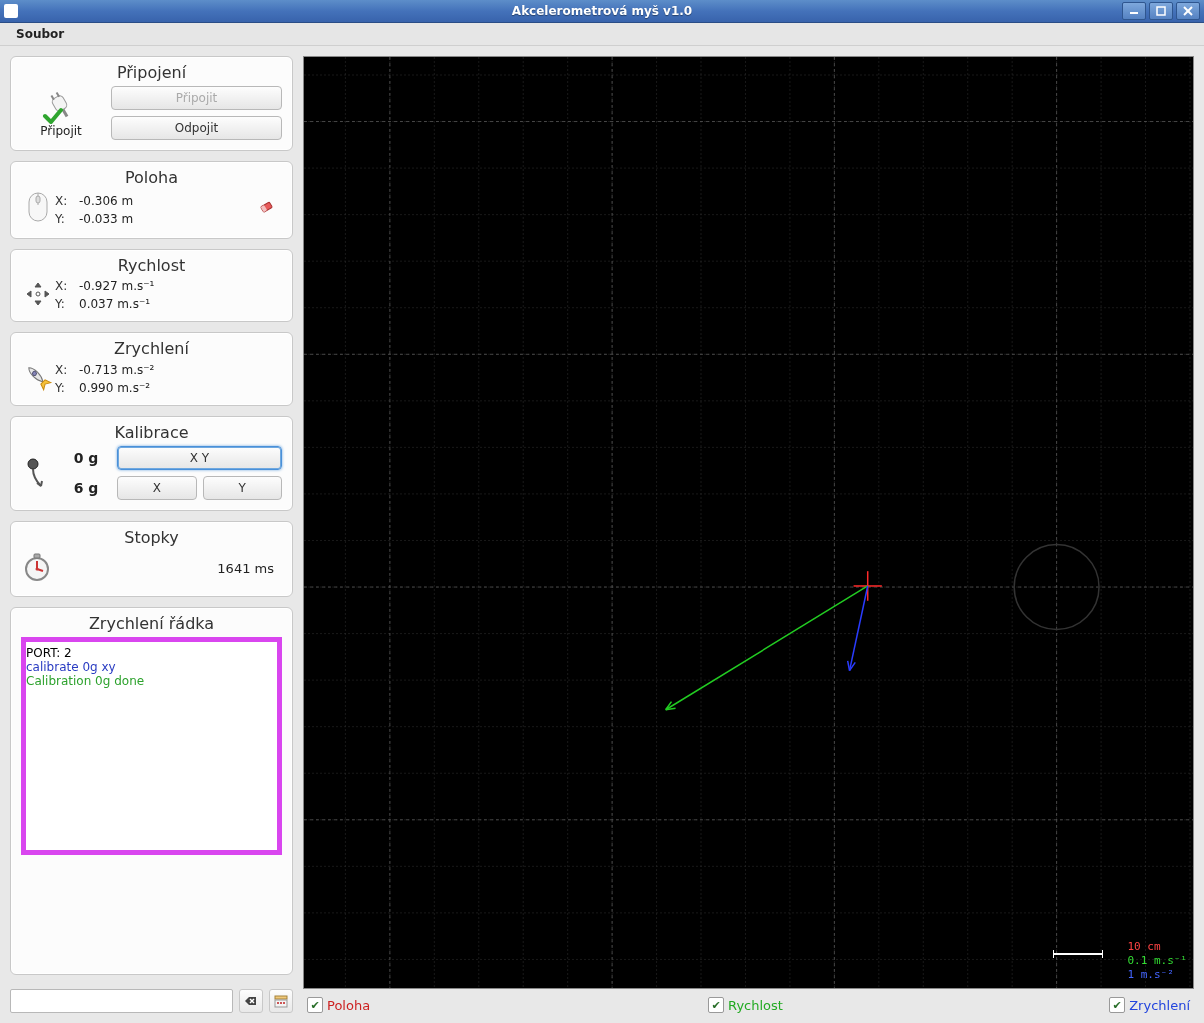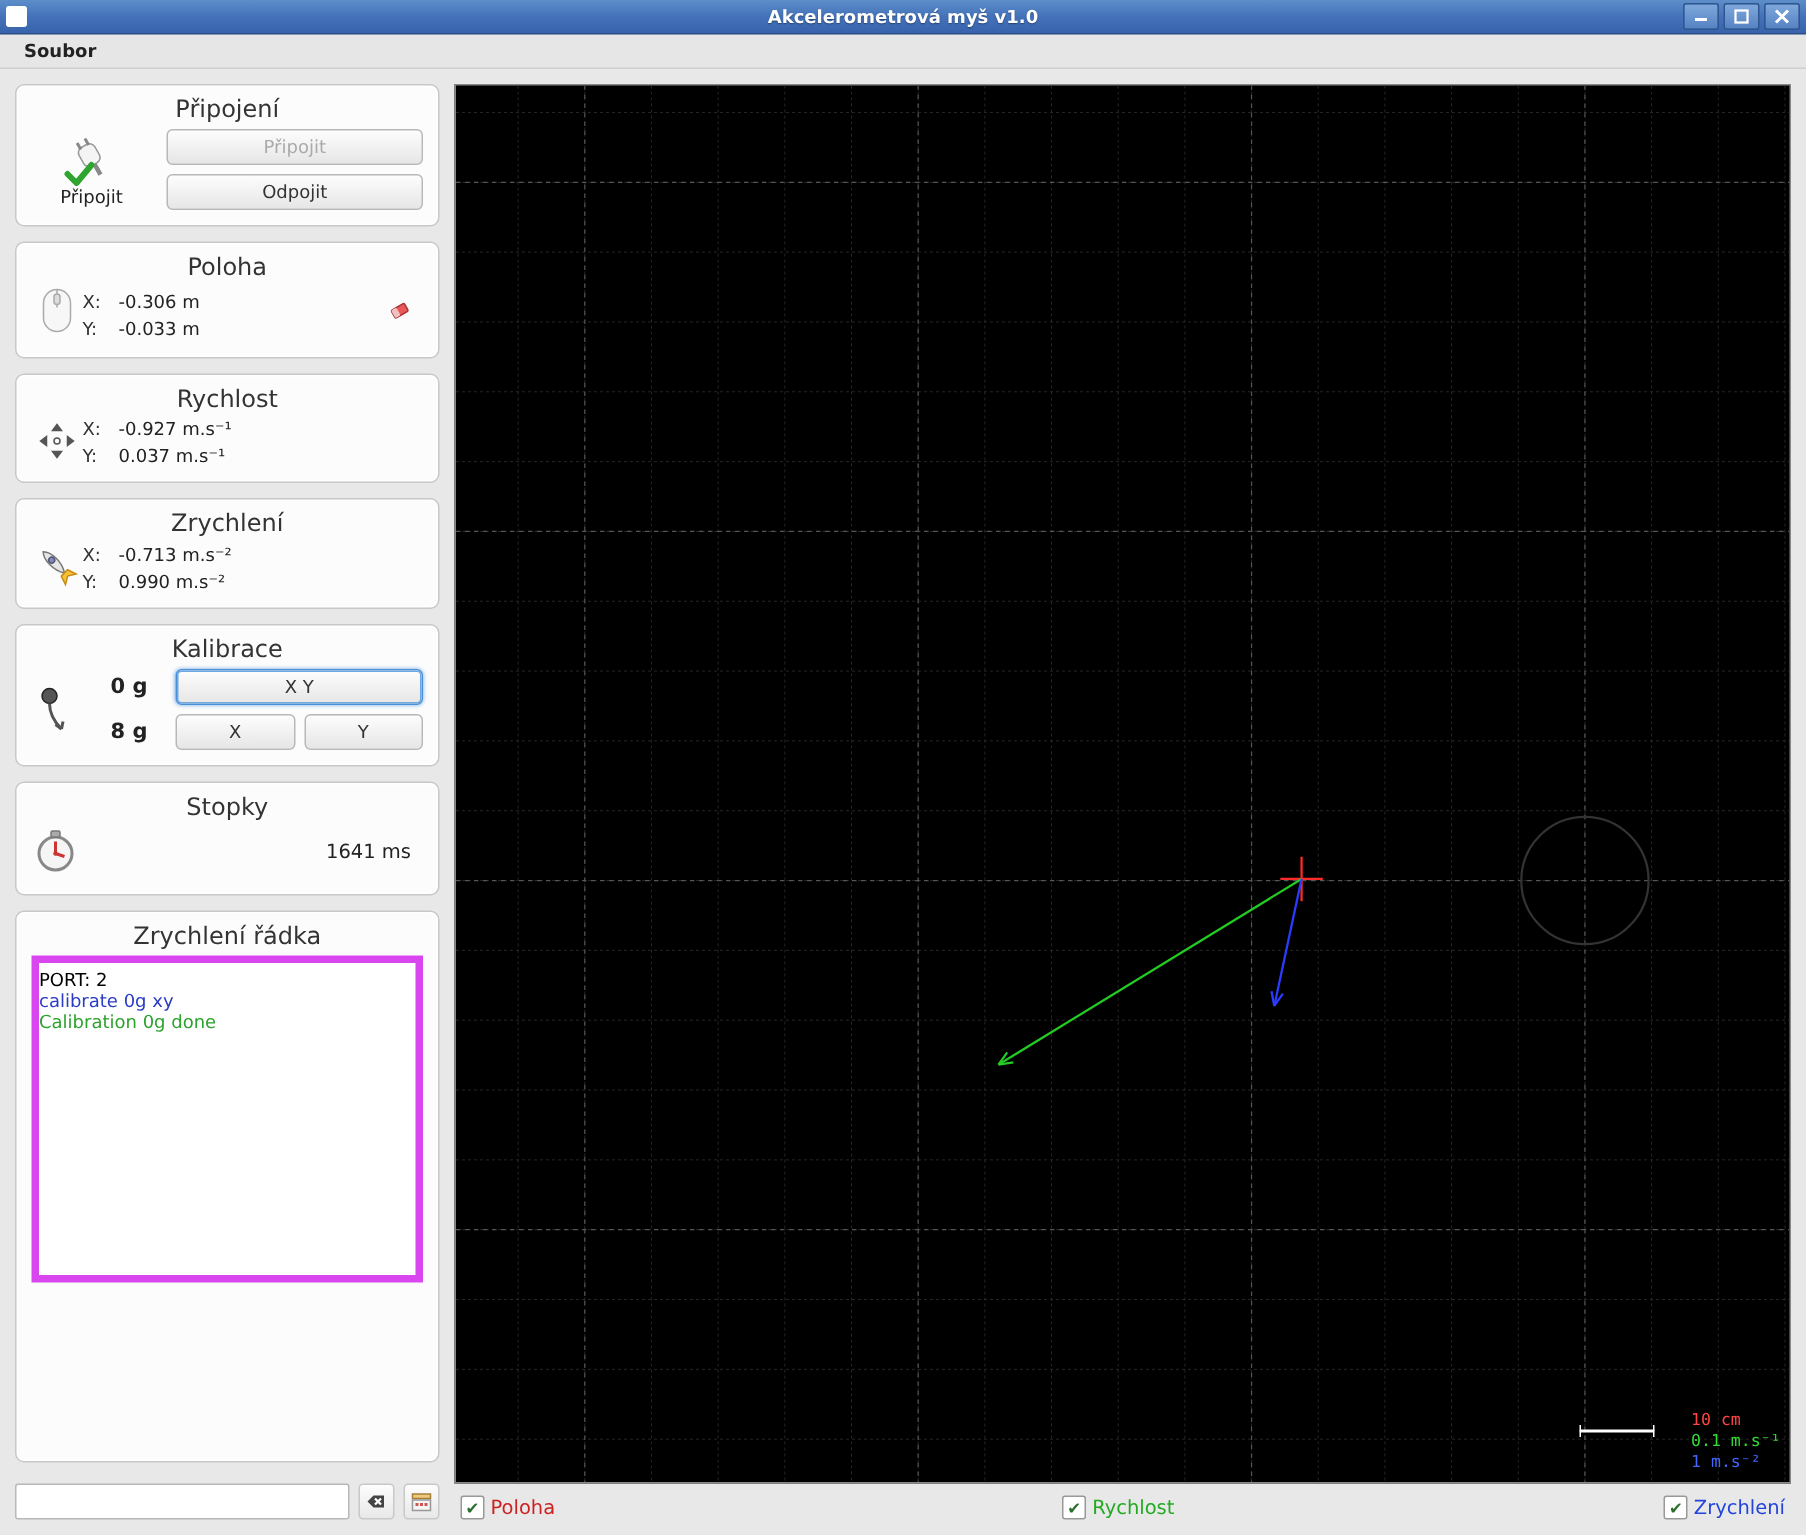--- a/index.html
+++ b/index.html
@@ -382,21 +382,21 @@
           <div class="calib-icon">
             <svg width="26" height="34" viewBox="0 0 26 34">
               <circle cx="10" cy="8" r="5" fill="#555" stroke="#222"></circle>
               <path d="M10 13 Q10 22 18 30" stroke="#555" stroke-width="2" fill="none"></path>
               <path d="M18 30 L14 27 M18 30 L19 25" stroke="#555" stroke-width="2"></path>
             </svg>
           </div>
           <div class="calib-grid">
             <div class="glabel">0 g</div>
             <button class="std focus wide">X Y</button>
-            <div class="glabel">8 g</div>
+            <div class="glabel">6 g</div>
             <button class="std">X</button>
             <button class="std">Y</button>
           </div>
         </div>
       </div>
 
       <div class="panel">
         <div class="phead">Stopky</div>
         <div class="stop-body">
           <div>

